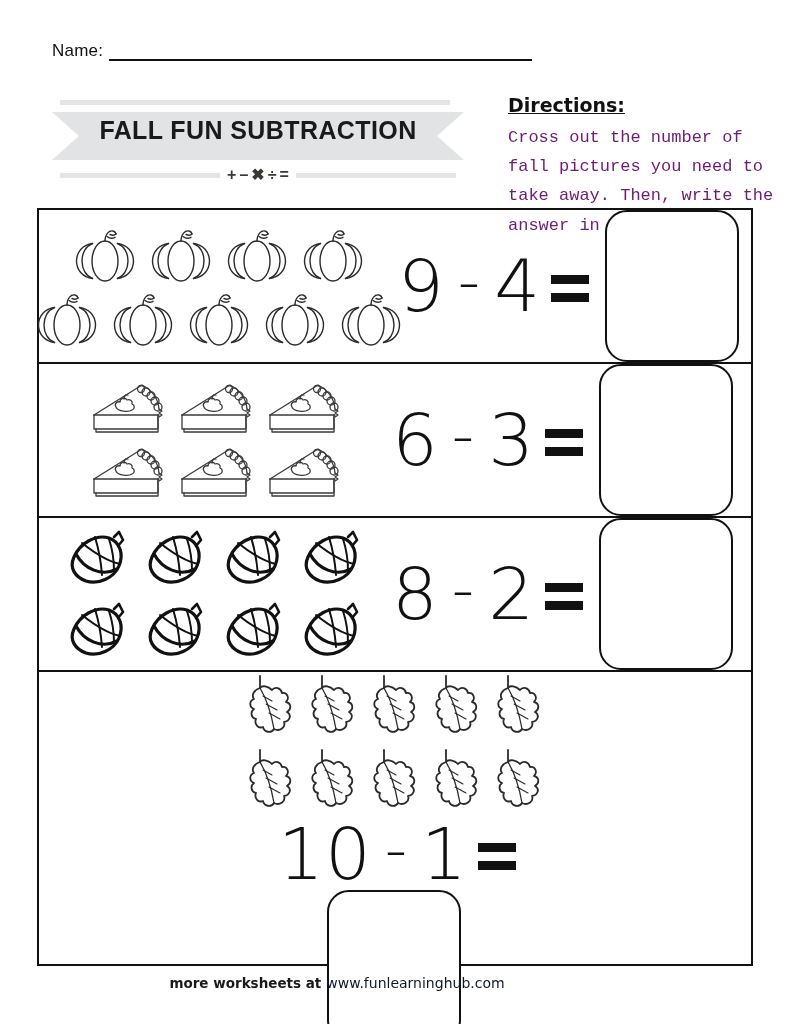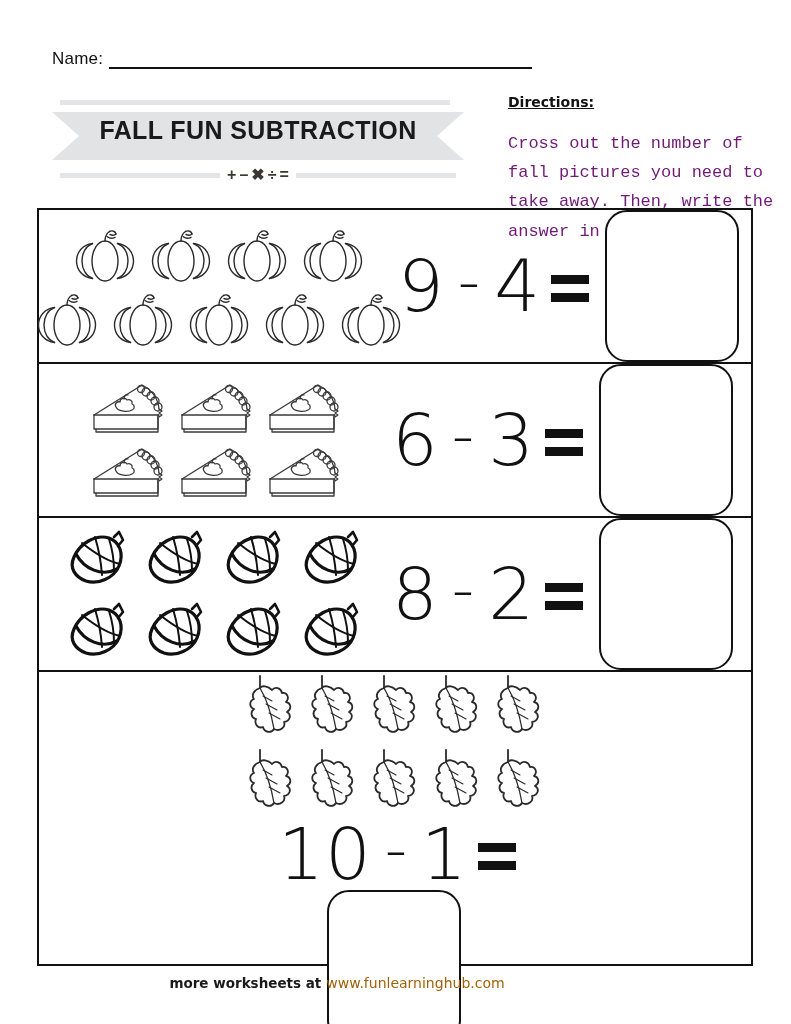--- a/index.html
+++ b/index.html
@@ -25,21 +25,20 @@
     display: flex;
     align-items: flex-end;
     gap: 6px;
   }
   .name-label {
     font-size: 17px;
     letter-spacing: 0.2px;
     color: #111;
     line-height: 1;
     padding-bottom: 2px;
-    margin-top: 8px;
   }
   .name-line {
     flex: 1;
     border-bottom: 2.2px solid #111;
     height: 1px;
   }
 
   
   .banner-block {
     position: absolute;
@@ -105,25 +104,25 @@
 
   
   .directions {
     position: absolute;
     left: 508px;
     top: 94px;
     width: 268px;
   }
   .dir-title {
     font-family: "DejaVu Sans", sans-serif;
-    font-size: 14px;
+    font-size: 19px;
     font-weight: bold;
     color: #111;
     text-decoration: underline;
-    margin-bottom: 19px;
+    margin-bottom: 7px;
   }
   .dir-body {
     font-family: Liberation Mono, monospace;
     font-size: 17px;
     line-height: 1.72;
     color: #701a75;
   }
 
   
   .table {
@@ -229,21 +228,21 @@
   }
   .footer-bold {
     font-family: "DejaVu Sans", sans-serif;
     font-size: 13.5px;
     font-weight: bold;
     color: #1a1a1a;
   }
   .footer-url {
     font-family: "DejaVu Sans", sans-serif;
     font-size: 14px;
-    color: #a16207;
+    color: #0f172a;
   }
 </style>
 </head>
 <body>
 
 <div class="name-row">
   <span class="name-label">Name:</span>
   <span class="name-line"></span>
 </div>
 

